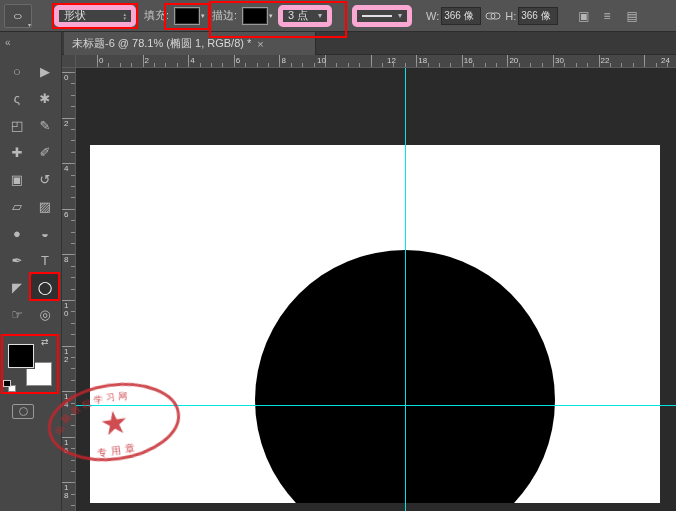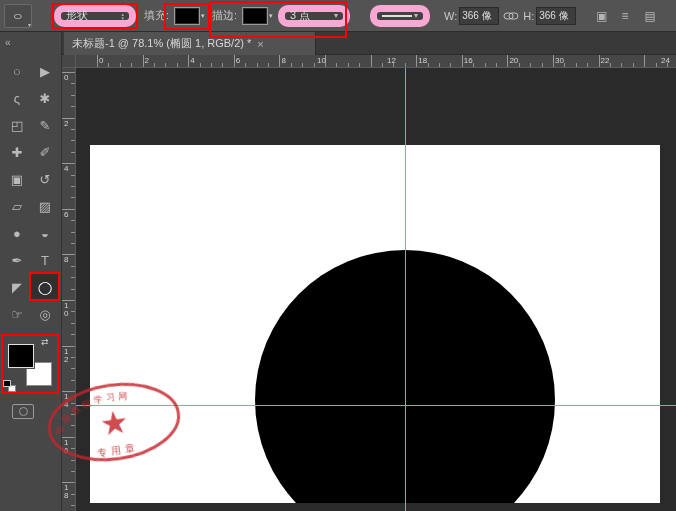--- a/index.html
+++ b/index.html
@@ -18,34 +18,34 @@
     display:flex;align-items:center;padding-left:4px;
     color:#cccccc;font-size:11px;z-index:20;
   }
   .preset-box{
     width:28px;height:24px;background:#4a4a4a;border:1px solid #6a6a6a;border-radius:2px;
     display:flex;align-items:center;justify-content:center;position:relative;color:#d5d5d5;
   }
   .preset-box .oval{transform:scale(1.35,1);font-size:12px;}
   .preset-box .corner{position:absolute;right:0;bottom:-1px;font-size:6px;color:#bbb;}
   .dd{
-    height:22px;background:#424242;border:7px solid #f9a8d4;border-radius:10px;
+    height:22px;background:#424242;border:5px solid #f9a8d4;border-radius:5px;
     display:flex;align-items:center;padding:0 5px;color:#dddddd;
   }
   .dd-mode{width:82px;margin-left:22px;justify-content:space-between;}
   .updown{font-size:5px;line-height:4px;color:#aaa;white-space:pre;text-align:center;}
   .opt-label{display:inline-block;width:26px;margin-left:8px;color:#c8c8c8;white-space:nowrap;}
   .lbl-fill{margin-left:8px;}
   .lbl-stroke{margin-left:4px;}
   .swatch{
     width:26px;height:18px;margin-left:4px;background:#000;
     border:1px solid #9a9a9a;box-shadow:inset 0 0 0 1px #2a2a2a;
   }
   .mini-arrow{font-size:7px;color:#cccccc;margin-left:1px;width:7px;}
-  .dd-width{width:72px;margin-left:2px;justify-content:space-between;}
+  .dd-width{width:54px;margin-left:2px;justify-content:space-between;}
   .dd-style{width:60px;margin-left:20px;justify-content:space-between;}
   .stroke-line{width:30px;height:2px;background:#e0e0e0;}
   .caret{font-size:8px;color:#bbbbbb;}
   .dim-label{margin-left:14px;color:#c8c8c8;}
   .dim-label.h{margin-left:4px;}
   .field{
     width:40px;height:18px;margin-left:2px;background:#3d3d3d;border:1px solid #2a2a2a;
     color:#dddddd;font-size:10px;padding:0 2px;font-family:"Liberation Sans","DejaVu Sans",sans-serif;
   }
   .link-wrap{margin-left:4px;display:flex;align-items:center;}
@@ -167,21 +167,21 @@
   </span>
 
   <span class="dim-label h">H:</span>
   <input class="field" value="366 像" style="">
 
   <span class="bar-icon ri1" id="right-icons"><span class="bar-icon ri1">▣</span><span class="bar-icon ri2">≡</span><span class="bar-icon ri3">▤</span></span>
 </div>
 
 <div class="tab-bar">
   <div class="tab">
-    <span>未标题-1 @ 78.1% (椭圆 1, RGB/2) *</span>
+    <span>未标题-6 @ 78.1% (椭圆 1, RGB/8) *</span>
     <span class="tab-close">×</span>
   </div>
 </div>
 
 <div class="toolbar">
   <div class="collapse">«</div>
   <div class="tool-grid">
       <div class="tool">
         <span>○</span>
       </div>

